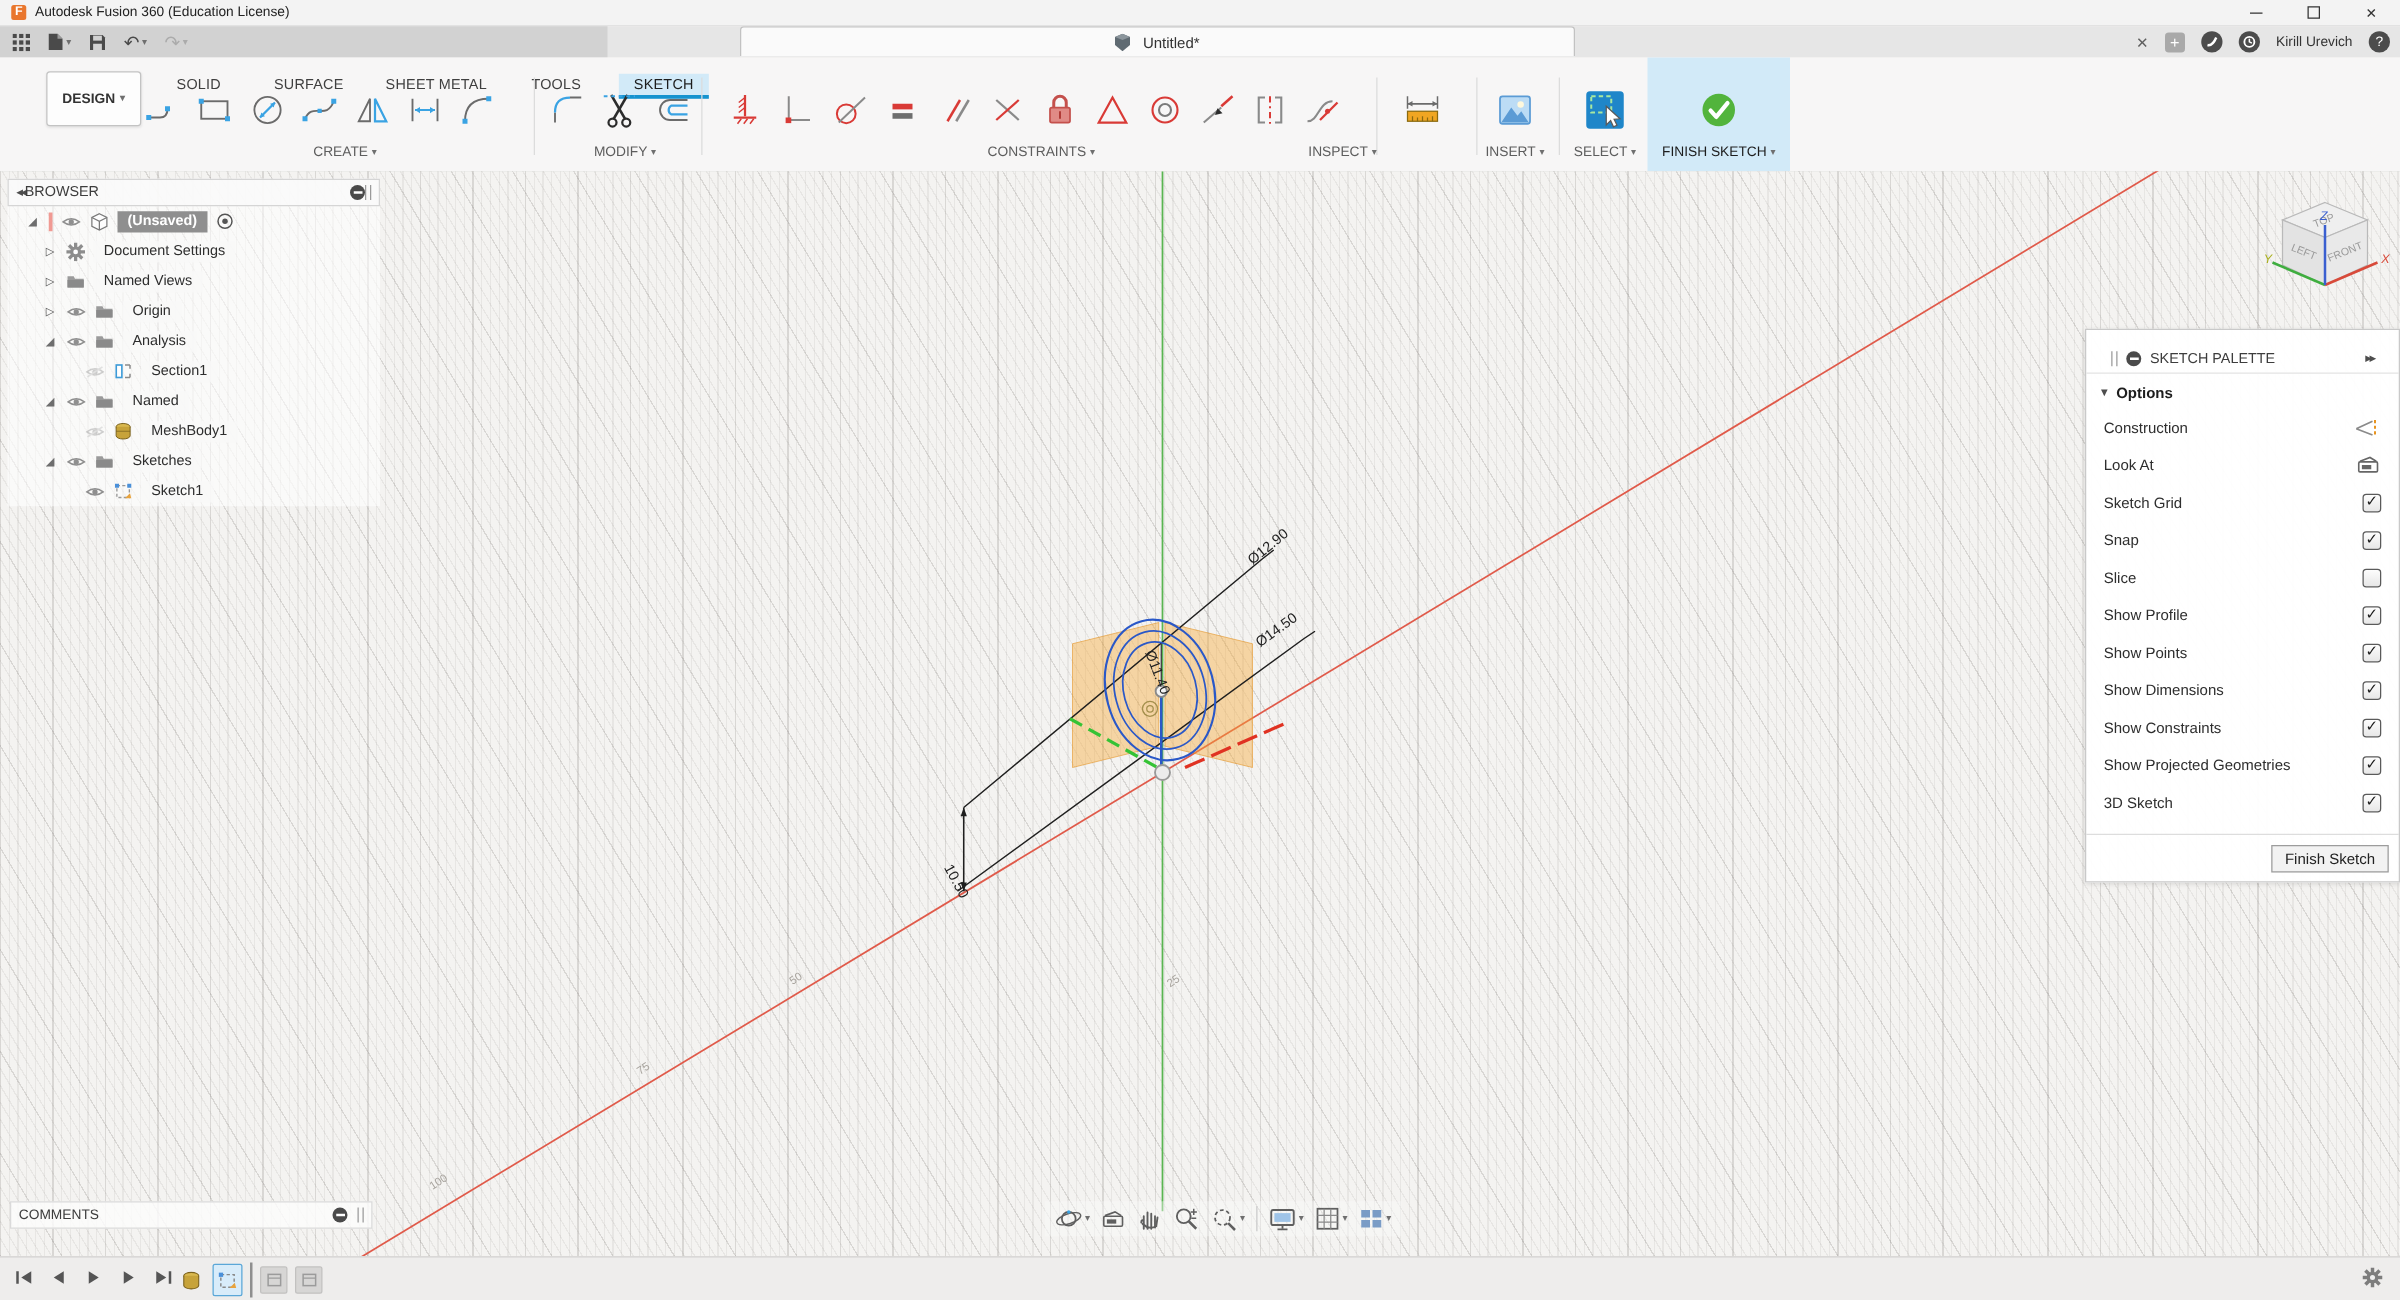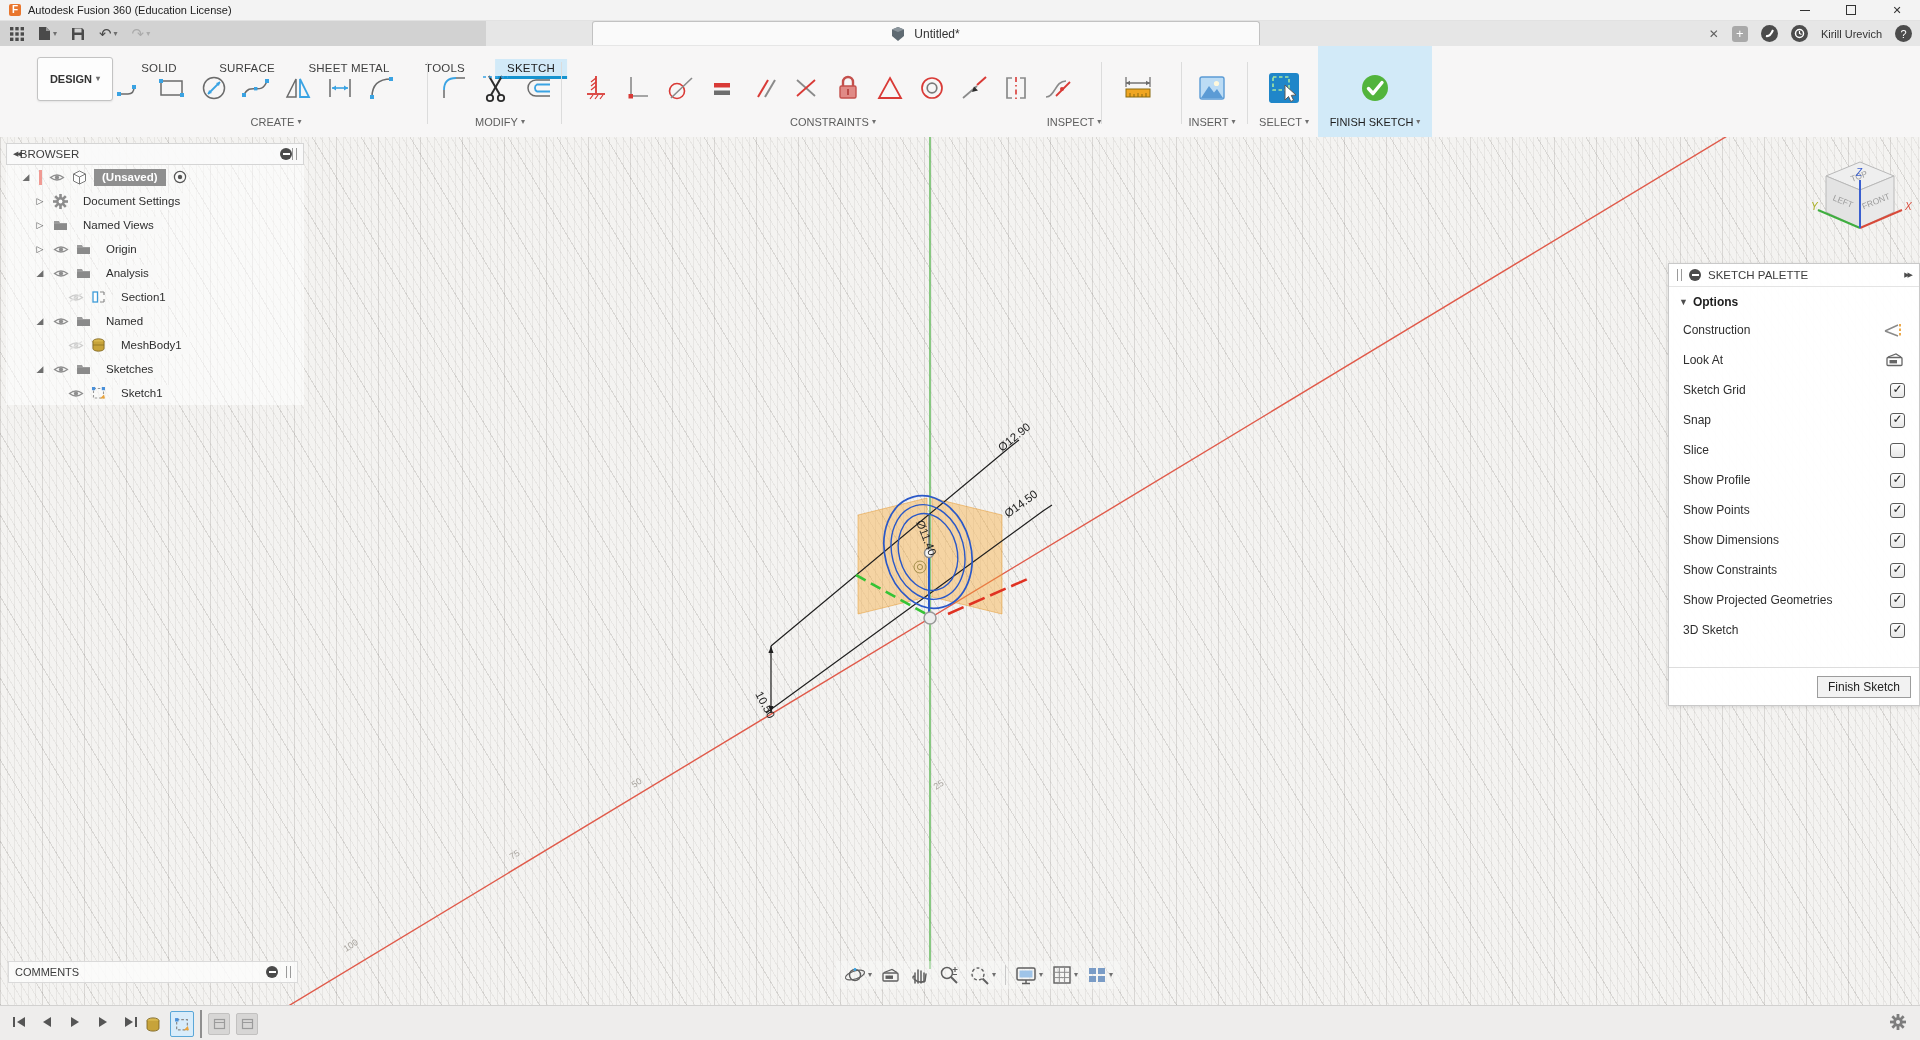--- a/index.html
+++ b/index.html
@@ -66,21 +66,21 @@
   .tiny-tri{font-size:7px;color:#4d4d4d;letter-spacing:-2px;}
   .b-row{display:flex;align-items:center;height:24px;gap:7px;}
   .tw{width:12px;font-size:9px;color:#555;text-align:center;flex:none;}
   .tw.open{color:#6e6e6e;}
   .b-label{background:rgba(248,248,248,.85);padding:2px 8px 3px;color:#2e2e2e;white-space:nowrap;}
   .b-label.sel{background:#8f8f8f;color:#fff;font-weight:bold;}
   .redbar{width:3px;height:15px;background:#f09a93;flex:none;}
   
   #palette{position:absolute;left:1668px;top:126px;width:250px;height:441px;background:rgba(255,255,255,.96);
            border:1px solid #c9c9c9;font-size:12px;color:#2e2e2e;box-shadow:0 1px 4px rgba(0,0,0,.12);}
-  #palette-header{height:22px;display:flex;align-items:center;gap:7px;padding:0 8px;border-bottom:1px solid #e4e4e4;}
+  #palette-header{height:22px;display:flex;align-items:center;gap:7px;padding:0 20px;border-bottom:1px solid #e4e4e4;margin-top:12px;}
   #palette-title{font-size:11.5px;color:#3d3d3d;}
   #options-row{display:flex;align-items:center;gap:7px;padding:8px 10px 6px;font-weight:bold;color:#1d1d1d;}
   .p-row{display:flex;align-items:center;height:30px;padding:0 14px;}
   .p-row .lbl{flex:1;}
   .chk{width:15px;height:15px;border:1.5px solid #5a5a5a;border-radius:3px;background:linear-gradient(#fdfdfd,#e7e7e7);
        display:flex;align-items:center;justify-content:center;font-size:12px;color:#1a1a1a;box-sizing:border-box;}
   .chk span{visibility:hidden;margin-top:-2px;}
   .chk.checked span{visibility:visible;}
   #palette-footer{position:absolute;left:0;bottom:0;width:100%;height:38px;border-top:1px solid #ddd;box-sizing:border-box;}
   #finish-sketch-btn{position:absolute;right:8px;top:8px;padding:3px 10px;background:#f2f2f2;border:1px solid #9c9c9c;

